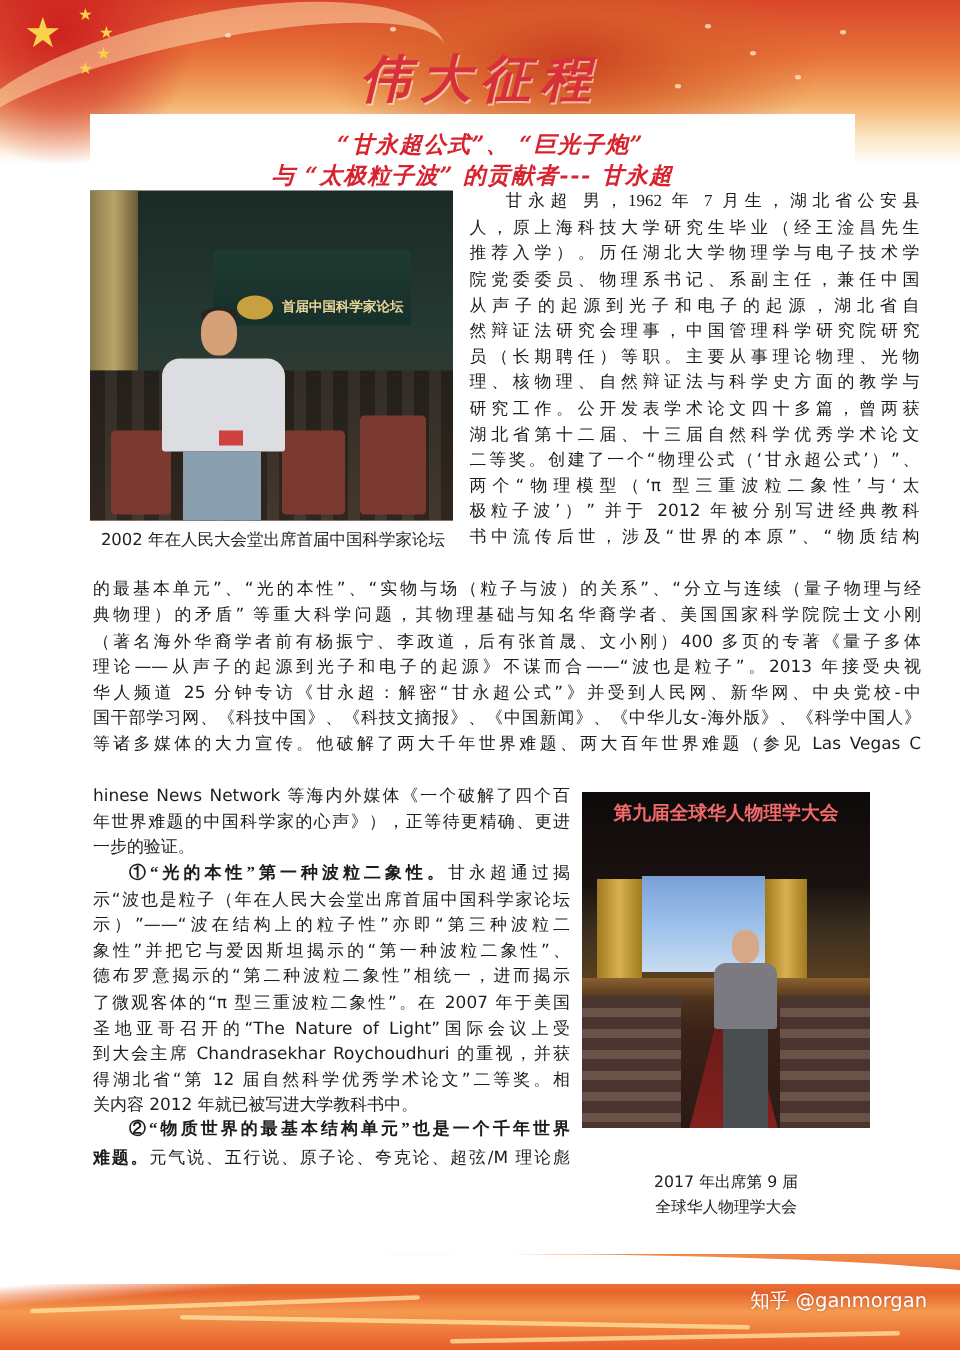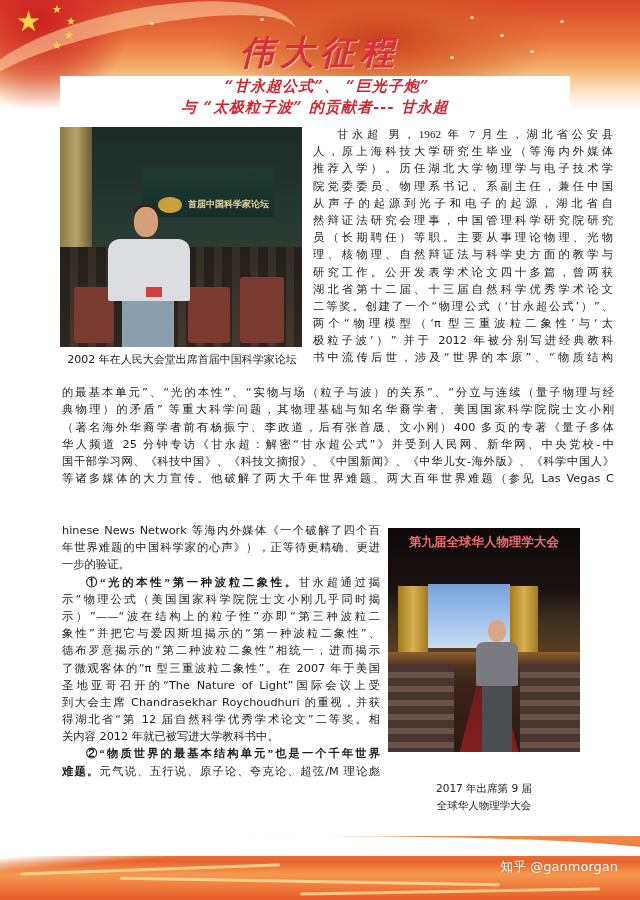--- a/index.html
+++ b/index.html
@@ -39,21 +39,21 @@
   
   .title-band {
     position: absolute; left: 60px; top: 76px; width: 510px; height: 46px;
     background: #ffffff; text-align: center;
   }
   .title-line {
     font-family: "DejaVu Serif", "Liberation Serif", serif;
     font-size: 15px; font-weight: bold; font-style: italic;
     color: #d8232e; line-height: 21px; letter-spacing: 1px;
   }
-  .title-line.l1 { padding-top: 0; margin-left: 24px; }
+  .title-line.l1 { padding-top: 10px; margin-left: 24px; }
 
   
   .photo {
     position: absolute; overflow: hidden;
   }
   .photo1 {
     left: 60px; top: 127px; width: 242px; height: 220px;
     background: linear-gradient(180deg, #1c2a25 0%, #263a33 45%, #3a3a30 70%, #4a3428 100%);
   }
   .p1-curtain { position: absolute; left: 0; top: 0; width: 32px; height: 220px;
@@ -184,52 +184,53 @@
   <div class="p1-person-hair"></div>
   <div class="p1-person-head"></div>
   <div class="p1-person-body"></div>
   <div class="p1-badge"></div>
   <div class="p1-person-legs"></div>
 </div>
 <div class="caption1">2002 年在人民大会堂出席首届中国科学家论坛</div>
 
 <div class="txt" style="left:313px; top:126px; width:300px;">
   <span class="line indent">甘永超 男，1962 年 7 月生，湖北省公安县</span>
-  <span class="line">人，原上海科技大学研究生毕业（等海内外媒体</span>
+  <span class="line">人，原上海科技大学研究生毕业（经王淦昌先生</span>
   <span class="line">推荐入学）。历任湖北大学物理学与电子技术学</span>
   <span class="line">院党委委员、物理系书记、系副主任，兼任中国</span>
   <span class="line">从声子的起源到光子和电子的起源，湖北省自</span>
   <span class="line">然辩证法研究会理事，中国管理科学研究院研究</span>
   <span class="line">员（长期聘任）等职。主要从事理论物理、光物</span>
   <span class="line">理、核物理、自然辩证法与科学史方面的教学与</span>
   <span class="line">研究工作。公开发表学术论文四十多篇，曾两获</span>
   <span class="line">湖北省第十二届、十三届自然科学优秀学术论文</span>
   <span class="line">二等奖。创建了一个“物理公式（‘甘永超公式’）”、</span>
   <span class="line">两个“物理模型（‘π 型三重波粒二象性’与‘太</span>
   <span class="line">极粒子波’）” 并于 2012 年被分别写进经典教科</span>
   <span class="line">书中流传后世，涉及“世界的本原”、“物质结构</span>
 </div>
 
 <div class="txt" style="left:62px; top:367px; width:552px;">
   <span class="line" style="visibility:hidden">.</span>
   <span class="line">的最基本单元”、“光的本性”、“实物与场（粒子与波）的关系”、“分立与连续（量子物理与经</span>
   <span class="line">典物理）的矛盾” 等重大科学问题，其物理基础与知名华裔学者、美国国家科学院院士文小刚</span>
   <span class="line">（著名海外华裔学者前有杨振宁、李政道，后有张首晟、文小刚）400 多页的专著《量子多体</span>
+  <span class="line">理论——从声子的起源到光子和电子的起源》不谋而合——“波也是粒子”。2013 年接受央视</span>
   <span class="line">华人频道 25 分钟专访《甘永超：解密“甘永超公式”》并受到人民网、新华网、中央党校-中</span>
   <span class="line">国干部学习网、《科技中国》、《科技文摘报》、《中国新闻》、《中华儿女-海外版》、《科学中国人》</span>
   <span class="line">等诸多媒体的大力宣传。他破解了两大千年世界难题、两大百年世界难题（参见 Las Vegas C</span>
 </div>
 
 <div class="txt" style="left:62px; top:522px; width:318px;">
   <span class="line">hinese News Network 等海内外媒体《一个破解了四个百</span>
   <span class="line">年世界难题的中国科学家的心声》），正等待更精确、更进</span>
   <span class="line last">一步的验证。</span>
 
   <span class="line indent"><span class="bold">①“光的本性”第一种波粒二象性。</span><span>甘永超通过揭</span></span>
-  <span class="line">示“物理公式（美国国家科学院院士文小刚几乎同时揭</span>
+  <span class="line">示“波也是粒子（年在人民大会堂出席首届中国科学家论坛</span>
   <span class="line">示）”——“波在结构上的粒子性”亦即“第三种波粒二</span>
   <span class="line">象性”并把它与爱因斯坦揭示的“第一种波粒二象性”、</span>
   <span class="line">德布罗意揭示的“第二种波粒二象性”相统一，进而揭示</span>
   <span class="line">了微观客体的“π 型三重波粒二象性”。在 2007 年于美国</span>
   <span class="line">圣地亚哥召开的“The Nature of Light”国际会议上受</span>
   <span class="line">到大会主席 Chandrasekhar Roychoudhuri 的重视，并获</span>
   <span class="line">得湖北省“第 12 届自然科学优秀学术论文”二等奖。相</span>
   <span class="line last">关内容 2012 年就已被写进大学教科书中。</span>
 
   <span class="line indent bold">②“物质世界的最基本结构单元”也是一个千年世界</span>

